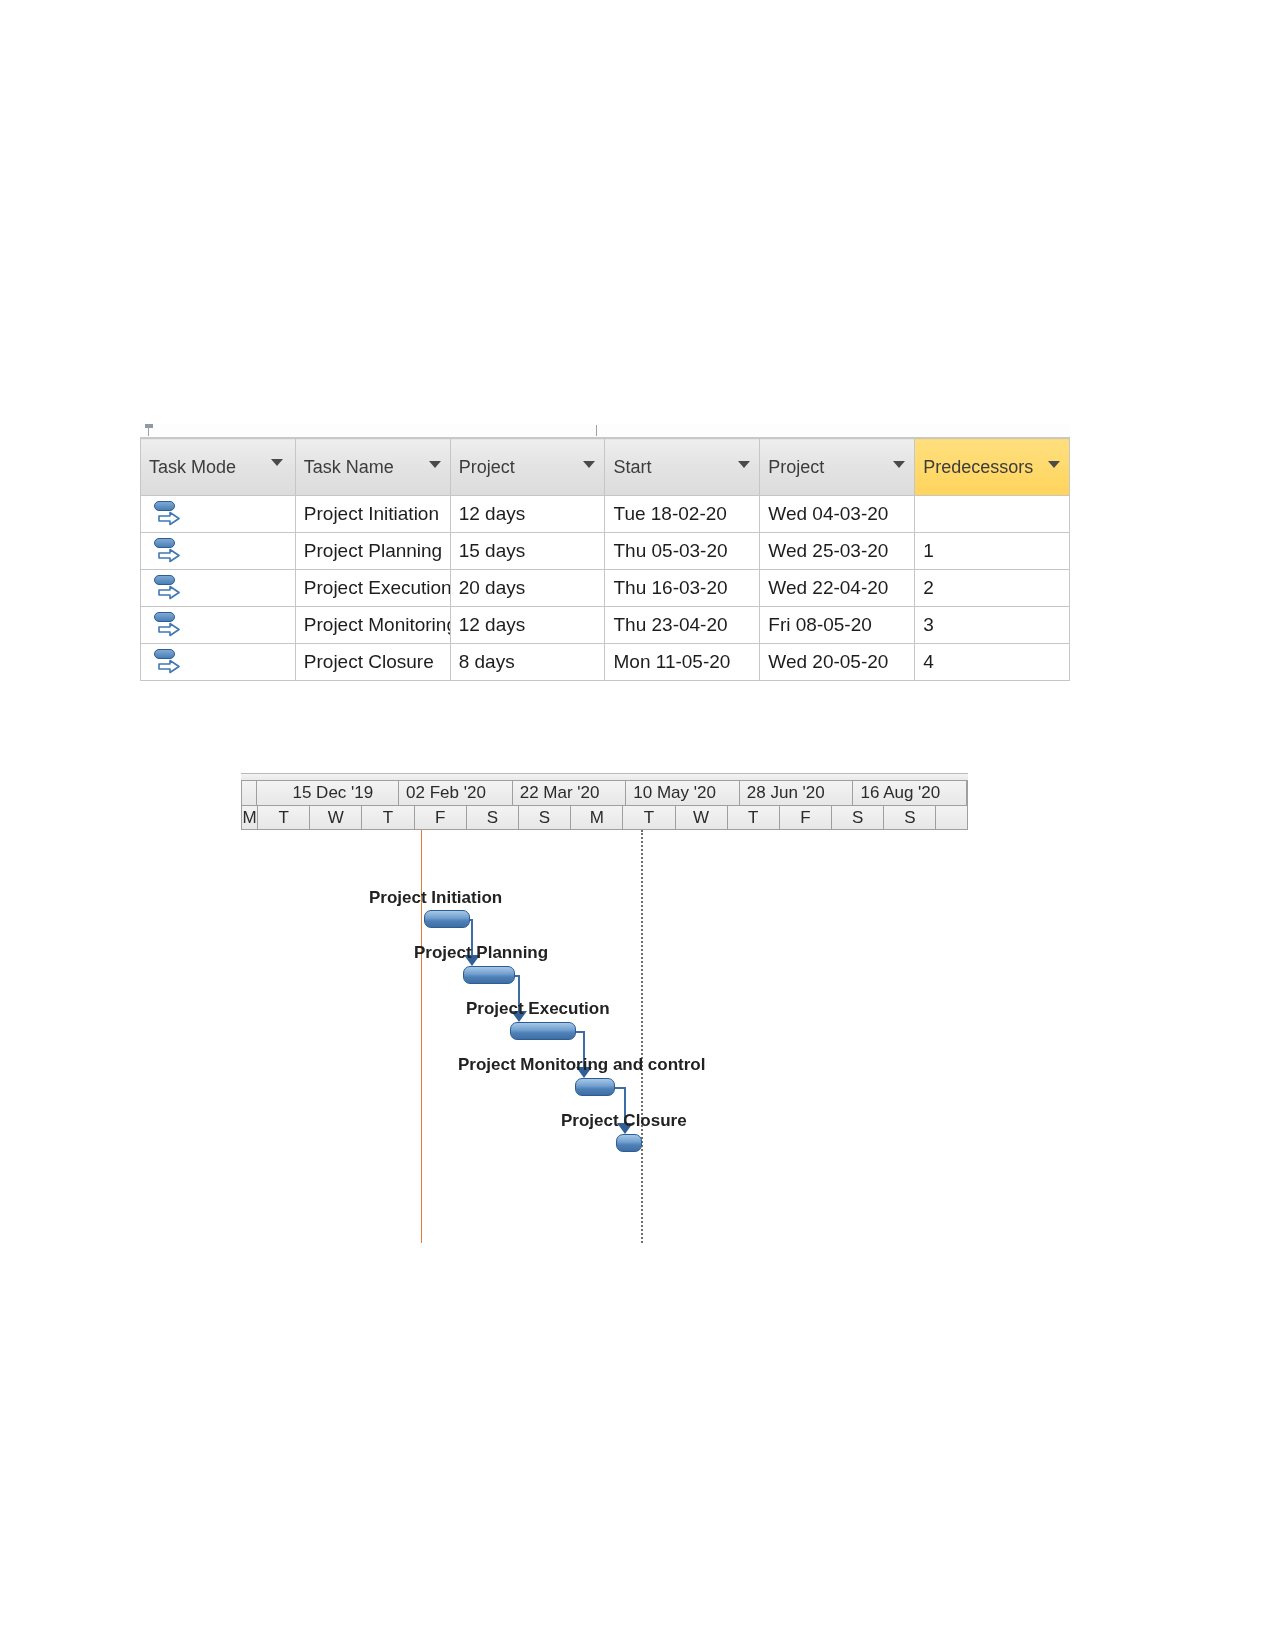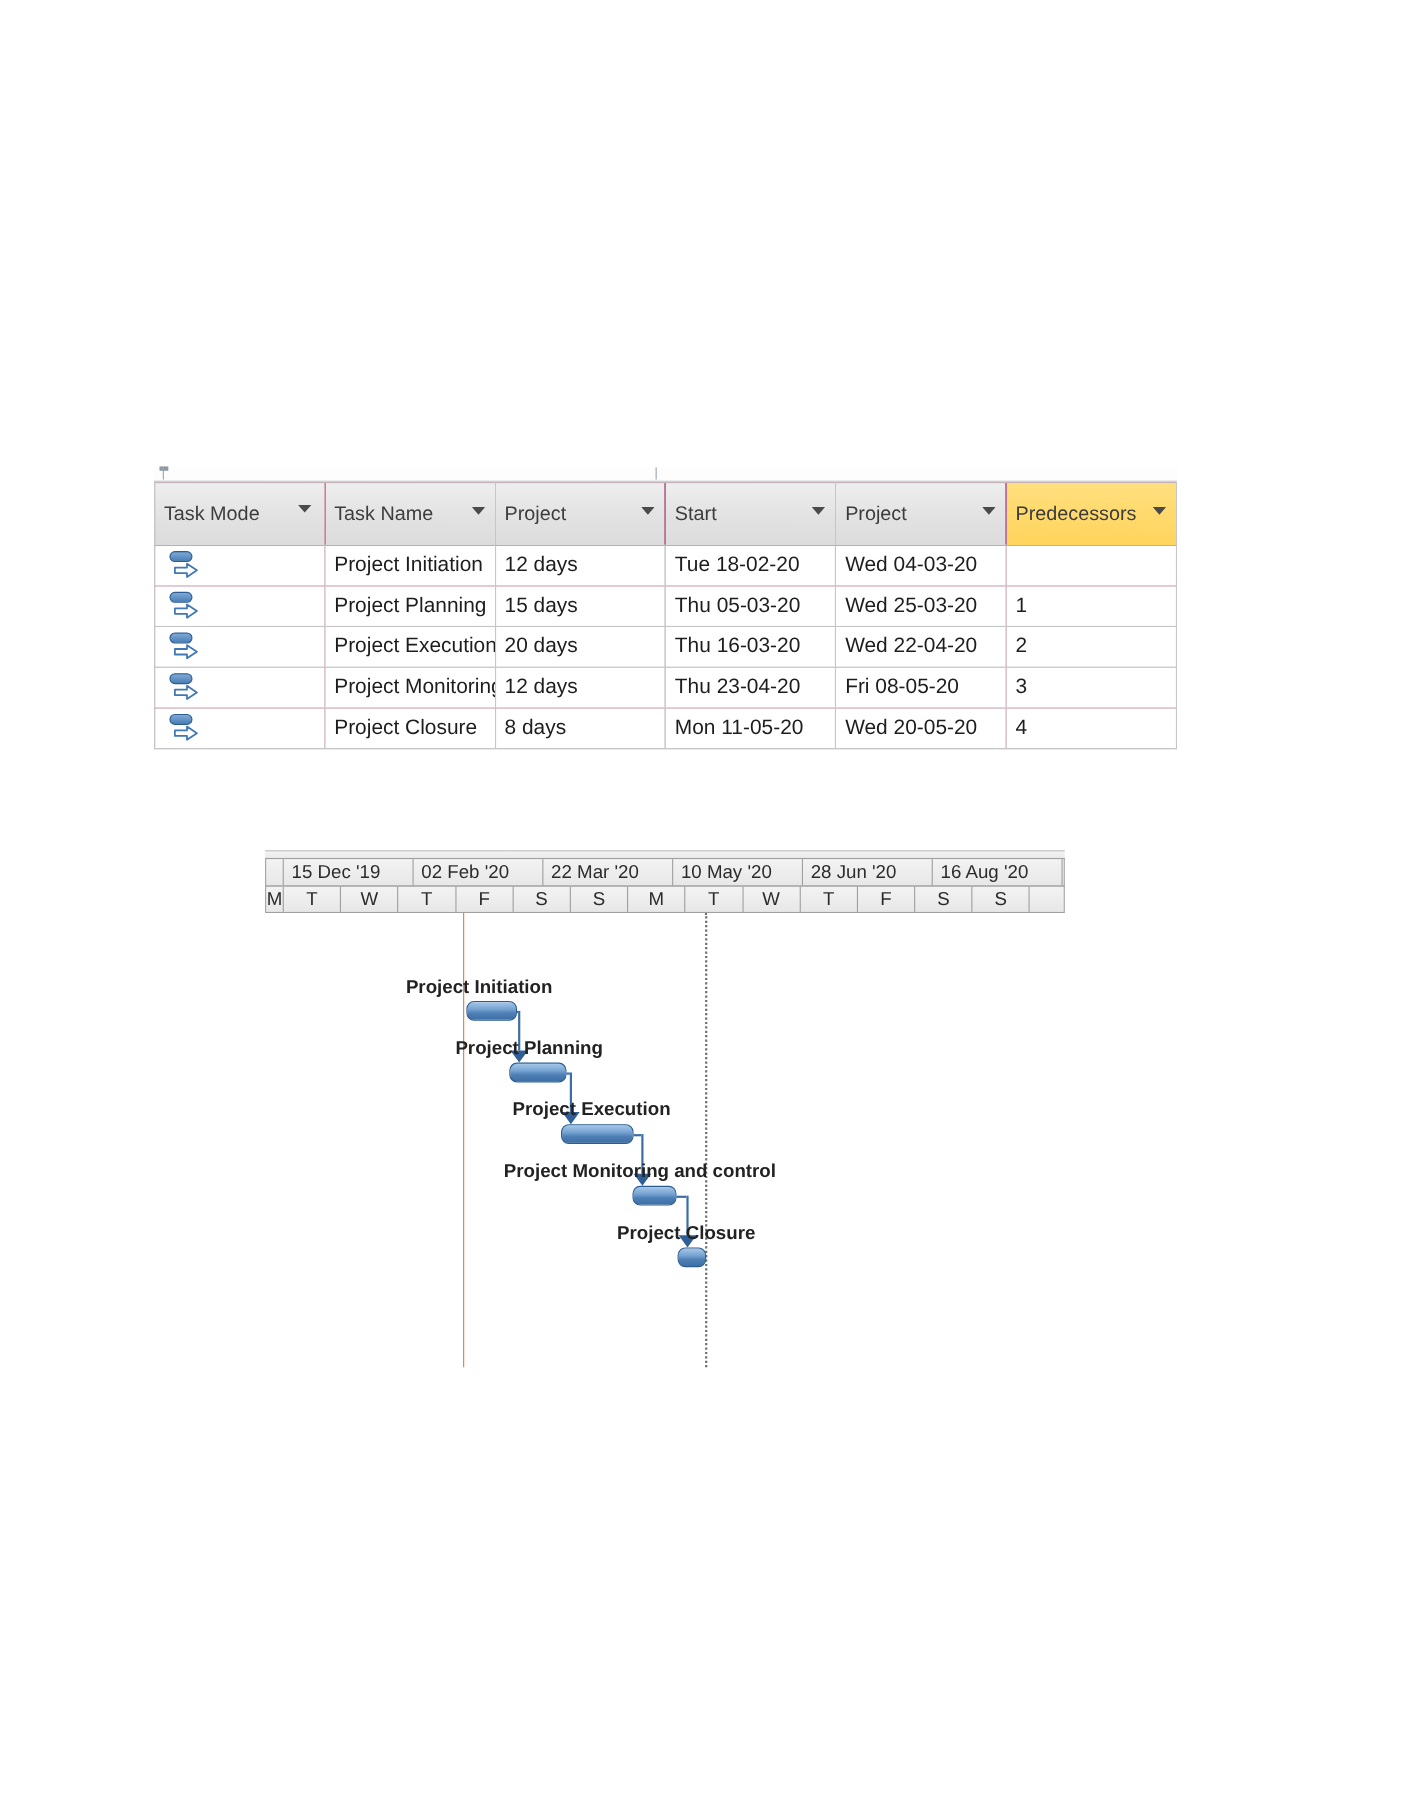--- a/index.html
+++ b/index.html
@@ -394,21 +394,21 @@
         </tr>
       </tbody>
   </table>
 </div>
 
 <div id="gantt">
   <div class="g-topline"></div>
 
   <div class="tl-row" id="tl-major">
       <div class="tl-cell stub"></div>
-      <div class="tl-cell" style="width: 118px;">15 Dec '19</div>
+      <div class="tl-cell" style="width: 118px; margin-left: 28px;">15 Dec '19</div>
       <div class="tl-cell" style="width: 118px;">02 Feb '20</div>
       <div class="tl-cell" style="width: 118px;">22 Mar '20</div>
       <div class="tl-cell" style="width: 118px;">10 May '20</div>
       <div class="tl-cell" style="width: 118px;">28 Jun '20</div>
       <div class="tl-cell" style="width: 118px;">16 Aug '20</div>
     </div>
   <div class="tl-row" id="tl-minor">
       <div class="tl-cell stub">M</div>
       <div class="tl-cell" style="width: 52.2px;">T</div>
       <div class="tl-cell" style="width: 52.2px;">W</div>

